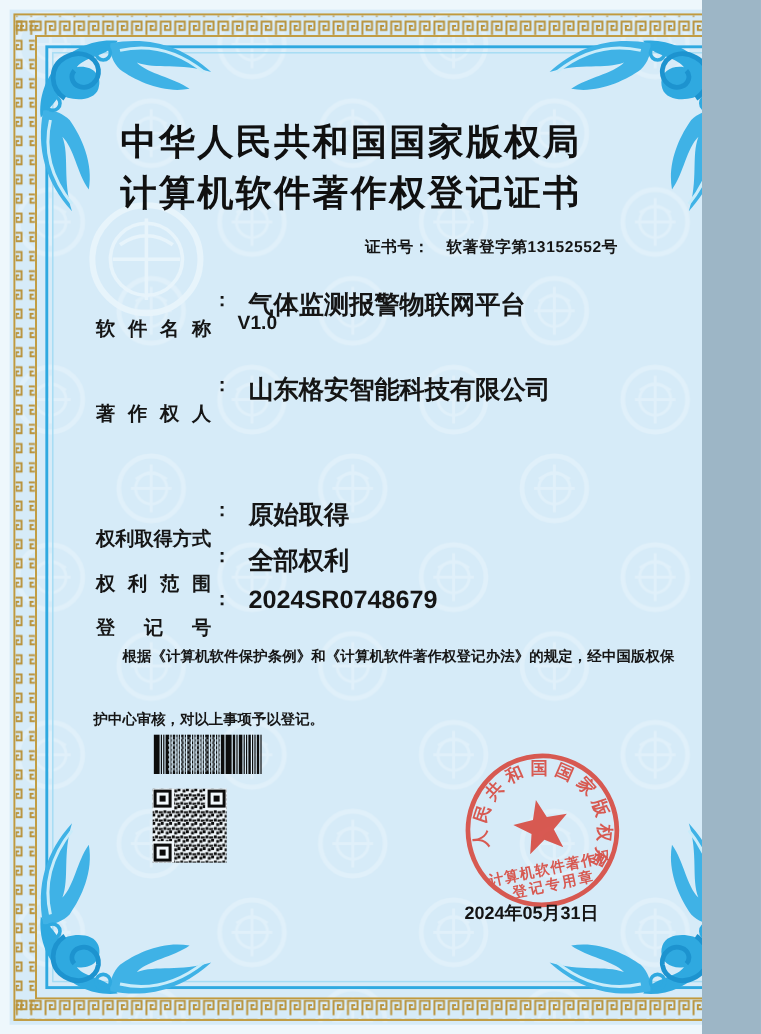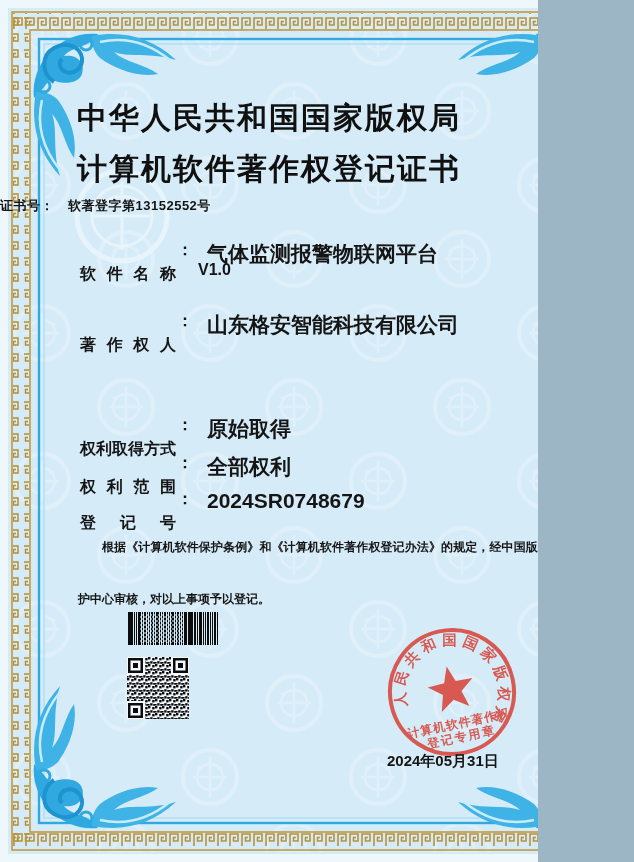--- a/index.html
+++ b/index.html
@@ -3,36 +3,37 @@
 <meta charset="utf-8">
 <style>
   html,body{margin:0;padding:0;background:#9db6c6;}
   .cert{
     position:relative;
     width:538px;height:862px;
     background:#eef7fc;
     overflow:hidden;
     font-family:"Liberation Sans",sans-serif;
     color:#151515;
+    padding-left:47px;
   }
   .layer{position:absolute;left:0;top:0;width:634px;height:862px;pointer-events:none;}
   .inner-bg{
     position:absolute;left:8px;top:8px;width:618px;height:846px;
     background:#d6ebf8;
   }
   .txt{position:absolute;white-space:nowrap;}
   .title{
     left:0;right:0;text-align:center;
     font-family:"DejaVu Serif","Liberation Serif",serif;
     font-weight:bold;font-size:30px;letter-spacing:2px;color:#101010;
   }
   .title1{top:98px;}
-  .title2{top:141px;margin-top:8px;}
+  .title2{top:141px;}
   .certno{
-    left:0;right:70px;top:197px;
+    left:0;right:70px;top:197px;text-align:right;
     font-weight:bold;font-size:13px;letter-spacing:.5px;
   }
   .certno .gap{display:inline-block;width:14px;}
   .frow{position:absolute;left:80px;font-weight:bold;font-size:16px;}
   .flabel{
     display:inline-block;width:96px;
     text-align:justify;text-align-last:justify;
     vertical-align:top;
     margin-top:24px;
   }

